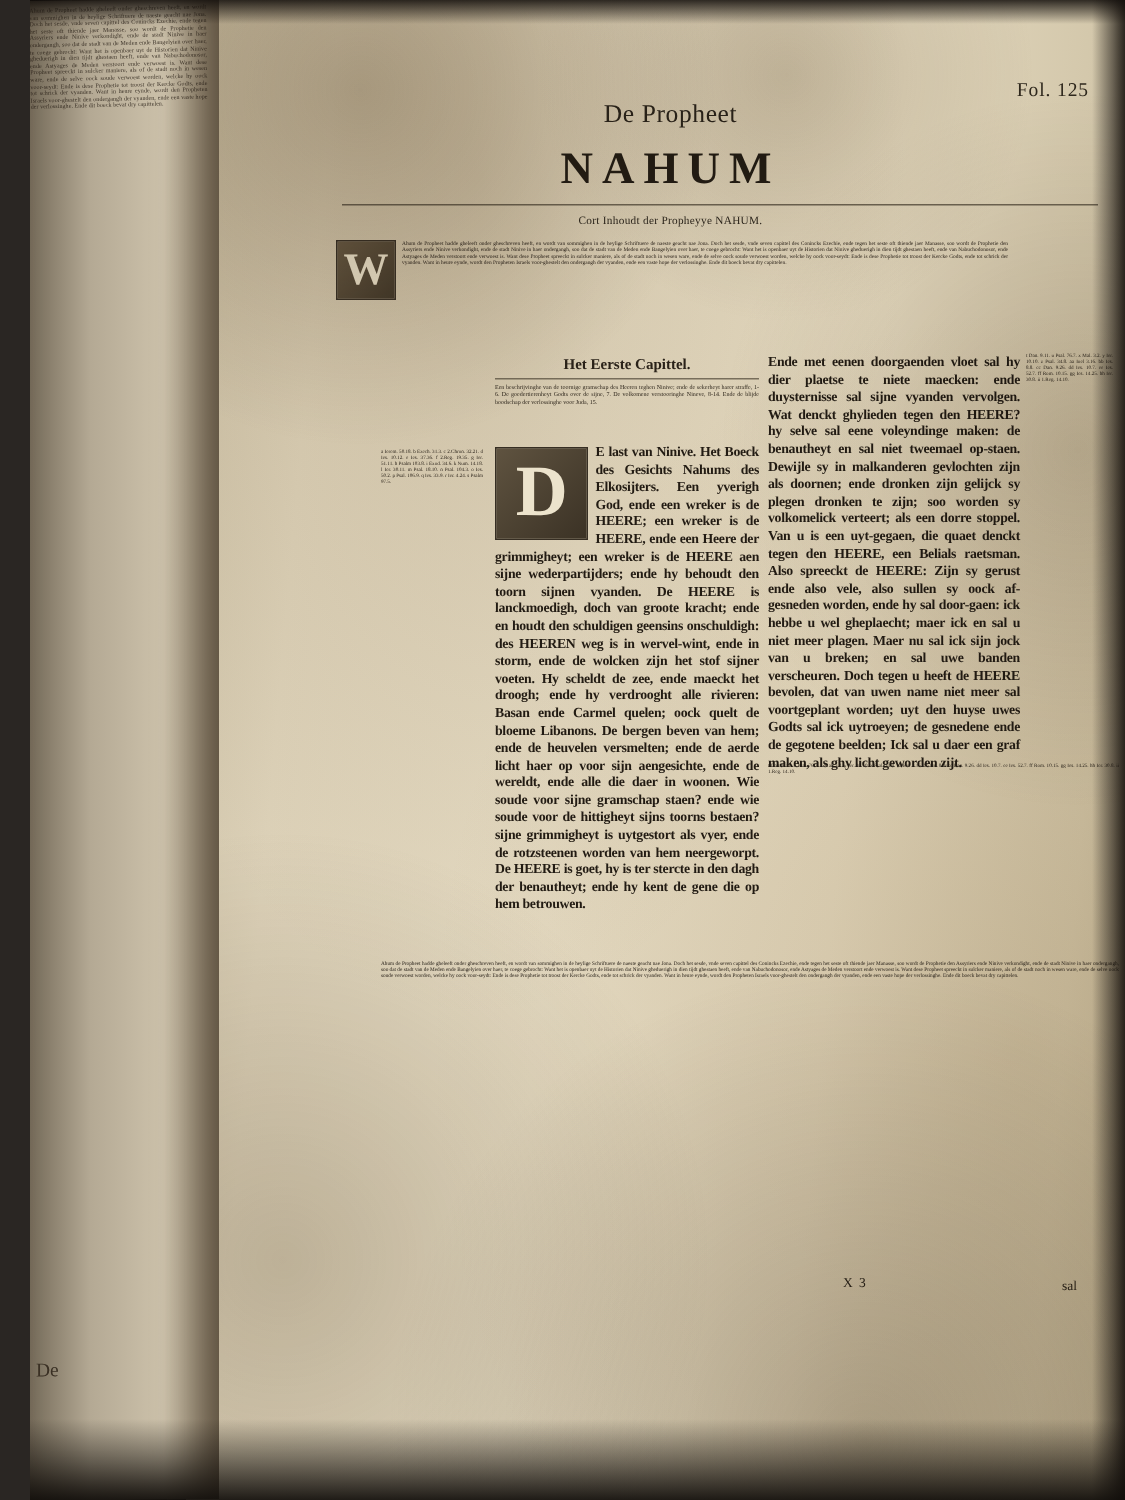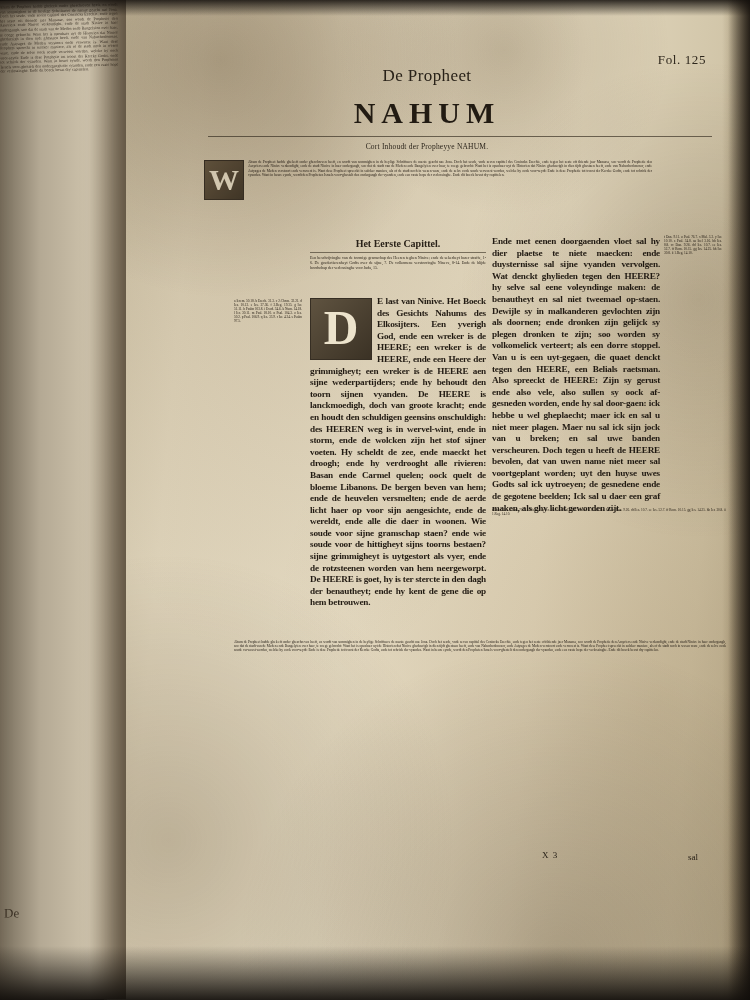--- a/index.html
+++ b/index.html
@@ -7,20 +7,21 @@
     width:750px;height:1000px;overflow:hidden;
     background:#2a2623;
     font-family:"Liberation Serif", serif;
   }
   .photo{
     position:absolute;inset:0;
     background:
       radial-gradient(ellipse at 55% 40%, rgba(255,252,240,0.10), rgba(0,0,0,0) 60%),
       linear-gradient(100deg,#211e1b 0%, #2e2a26 4%, #1d1a17 7%, #3a342d 9%, #2b2723 11%, #1a1714 13%);
     overflow:hidden;
+    margin-left:20px;
   }
 
   
   .spine{
     position:absolute;left:0;top:0;width:104px;height:1000px;
     background:linear-gradient(90deg,#140f0c 0%, #241d16 18%, #3a2f23 42%, #17120e 72%, #0b0907 100%);
     box-shadow:inset -8px 0 20px rgba(0,0,0,.7);
     z-index:6;
   }
   .spine-gloss{

